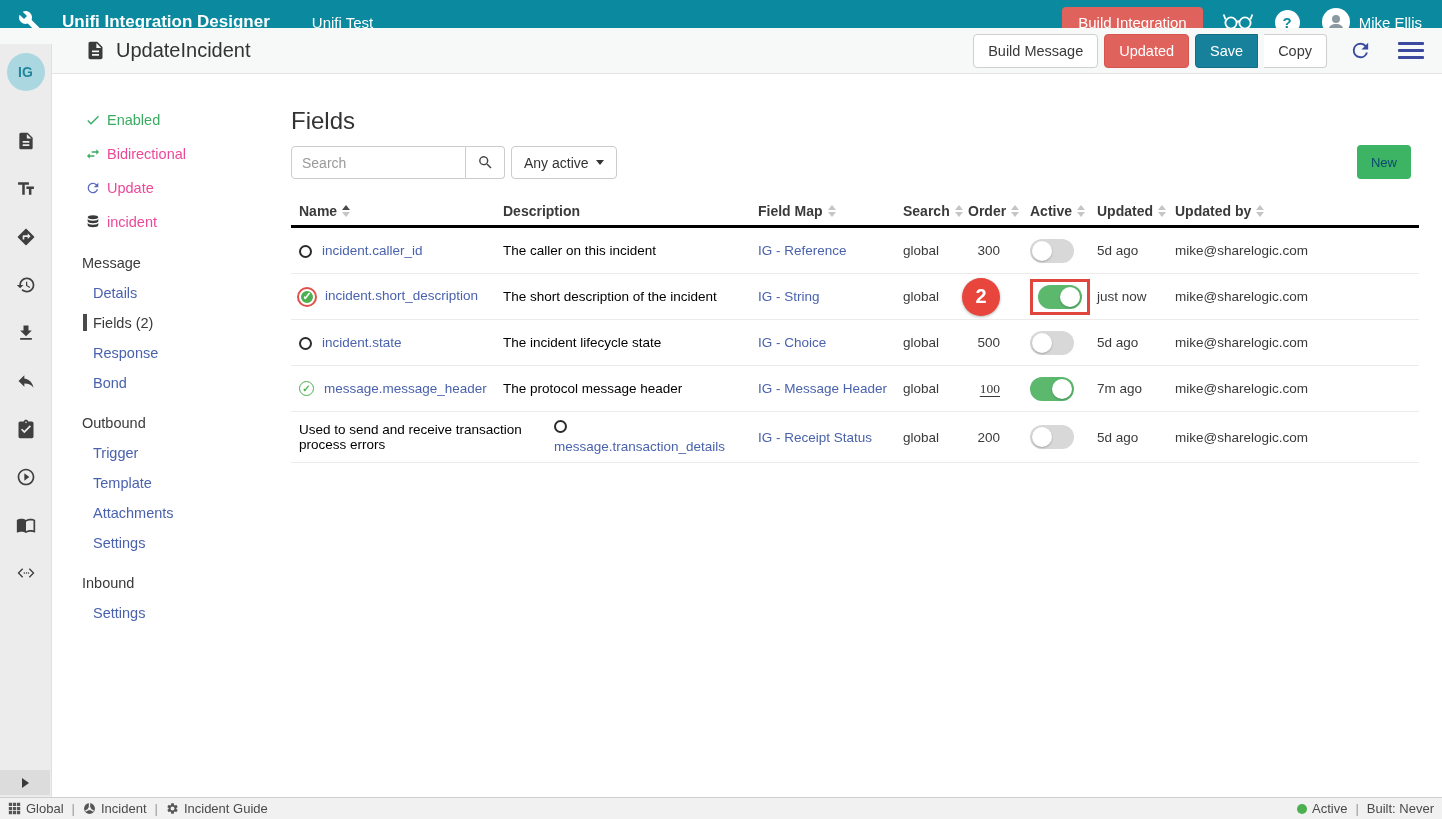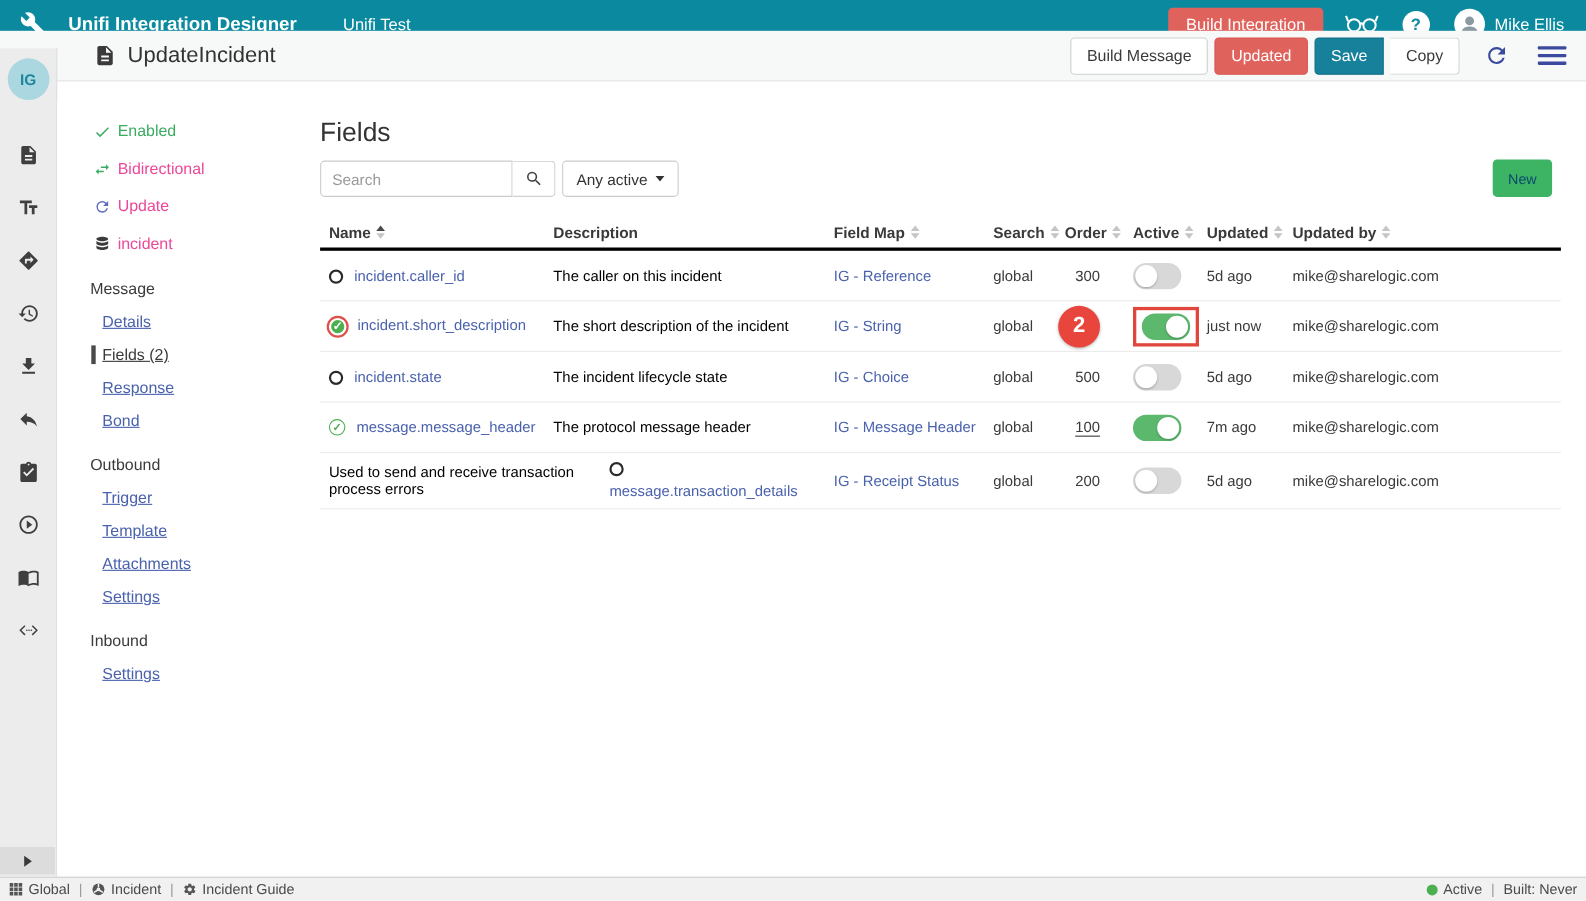--- a/index.html
+++ b/index.html
@@ -46,21 +46,21 @@
   .rail .expand i { width:0; height:0; border-left:7px solid #3a3a3a; border-top:5px solid transparent; border-bottom:5px solid transparent; }
 
   
   .nav { position:absolute; left:52px; top:90px; width:229px; bottom:22px; background:#fff; border-right:1px solid #e4e4e4; padding-top:20px; font-size:14.5px; }
   .nav-item { display:flex; align-items:center; padding-left:33px; margin-bottom:15px; height:19px; }
   .nav-item .icon { width:16px; height:16px; margin-right:6px; }
   .nav-item .lbl { color:#ec4899; }
   .nav-item.green .lbl { color:#3aac62; }
   .nav-group { margin-top:24px; }
   .nav-header { padding-left:30px; color:#3a3a3a; margin-bottom:13px; }
-  .nav-link { padding-left:41px; margin-bottom:13px; color:#4a62ad; cursor:pointer; height:17px; display:flex; align-items:center;text-decoration:underline; }
+  .nav-link { padding-left:41px; margin-bottom:13px; color:#4a62ad; cursor:pointer; height:17px; display:flex; align-items:center; }
   .nav-link.active { color:#3a3a3a; cursor:default; border-left:4px solid #4a4a4a; padding-left:6px; margin-left:31px; }
 
   
   .main { position:absolute; left:260px; top:90px; width:1182px; bottom:22px; background:#fff; }
   .main .title { position:absolute; left:31px; top:17px; font-size:24px; color:#333; }
   .controls { position:absolute; left:31px; top:56px; display:flex; }
   .search-wrap { display:flex; }
   .search-input { width:175px; height:33px; border:1px solid #ccc; border-radius:4px 0 0 4px; padding:0 10px; font-size:14px; font-family:inherit; color:#333; }
   .search-input::placeholder { color:#9a9a9a; }
   .search-btn { width:39px; height:33px; border:1px solid #ccc; border-left:none; background:#fff; border-radius:0 4px 4px 0; display:flex; align-items:center; justify-content:center; color:#444; cursor:pointer; }
@@ -92,21 +92,21 @@
   .st-check-red { width:16px; height:16px; background:#4caf50; border:2px solid #fff; box-shadow:0 0 0 2px #e0504a; border-radius:50%; color:#fff; font-size:11px; font-weight:bold; display:inline-flex; align-items:center; justify-content:center; }
   .st-check { width:15px; height:15px; border:1.5px solid #4caf50; border-radius:50%; color:#4caf50; font-size:10px; font-weight:bold; display:inline-flex; align-items:center; justify-content:center; }
   .name-stack .status-ic { display:block; margin-bottom:6px; }
   .tr.tall { padding:8px 0; }
   .toggle { display:inline-block; width:44px; height:24px; border-radius:12px; background:#d8d8d8; position:relative; cursor:pointer; vertical-align:middle; }
   .toggle .knob { position:absolute; top:2px; left:2px; width:20px; height:20px; background:#fff; border-radius:50%; box-shadow:0 1px 2px rgba(0,0,0,.25); }
   .toggle.on { background:#5bb86d; }
   .toggle.on .knob { left:auto; right:2px; }
   .ann-box { display:inline-block; border:3px solid #e0463c; padding:3px 5px; line-height:0; }
   .ann-badge { width:38px; height:38px; border-radius:50%; background:#e8453c; color:#fff; font-size:20px; font-weight:bold; display:inline-flex; align-items:center; justify-content:center; box-shadow:0 1px 3px rgba(0,0,0,.3); margin-left:2px; }
-  .order-underline { text-decoration:underline; text-underline-offset:3px; cursor:pointer; }
+  .order-underline { text-decoration:underline; text-underline-offset:3px; cursor:pointer;font-family:Liberation Serif, serif; }
 
   
   .statusbar { position:absolute; left:0; bottom:0; width:1442px; height:22px; background:#f1f1f1; border-top:1px solid #cfcfcf; display:flex; align-items:center; font-size:13px; color:#4a4a4a; }
   .statusbar .left { display:flex; align-items:center; margin-left:8px; }
   .sb-item { display:flex; align-items:center; cursor:pointer; }
   .sb-item .icon { margin-right:5px; color:#555; }
   .sb-item .icon svg { width:13px; height:13px; }
   .sb-sep { margin:0 8px; color:#999; }
   .statusbar .right { margin-left:auto; margin-right:8px; display:flex; align-items:center; }
   .sb-dot { width:10px; height:10px; border-radius:50%; background:#4caf50; margin-right:5px; }

